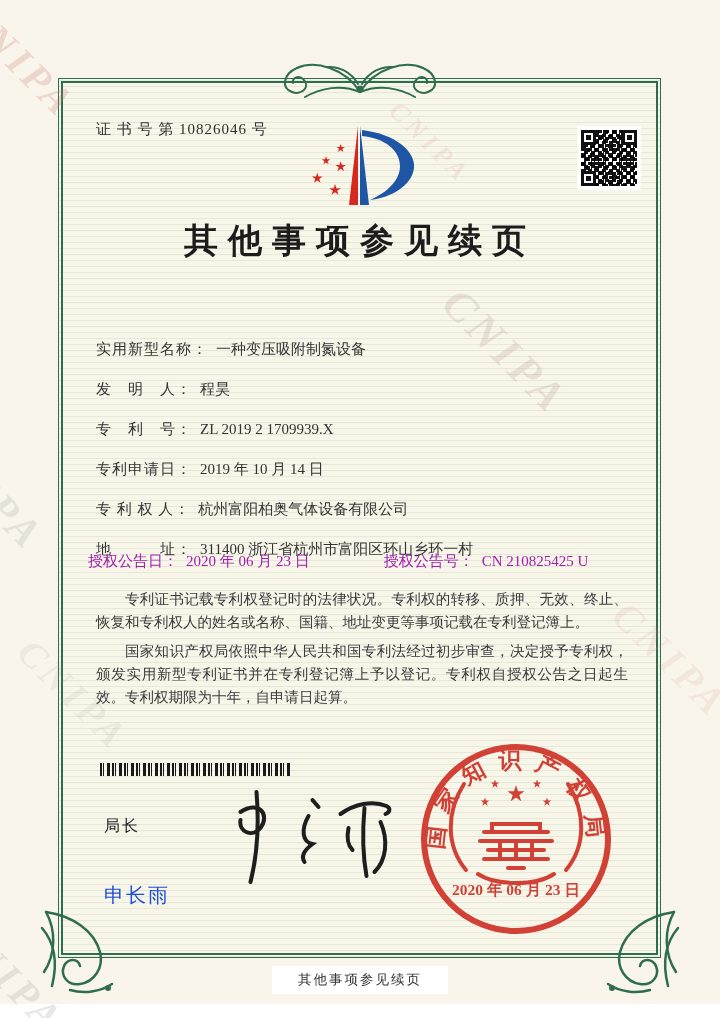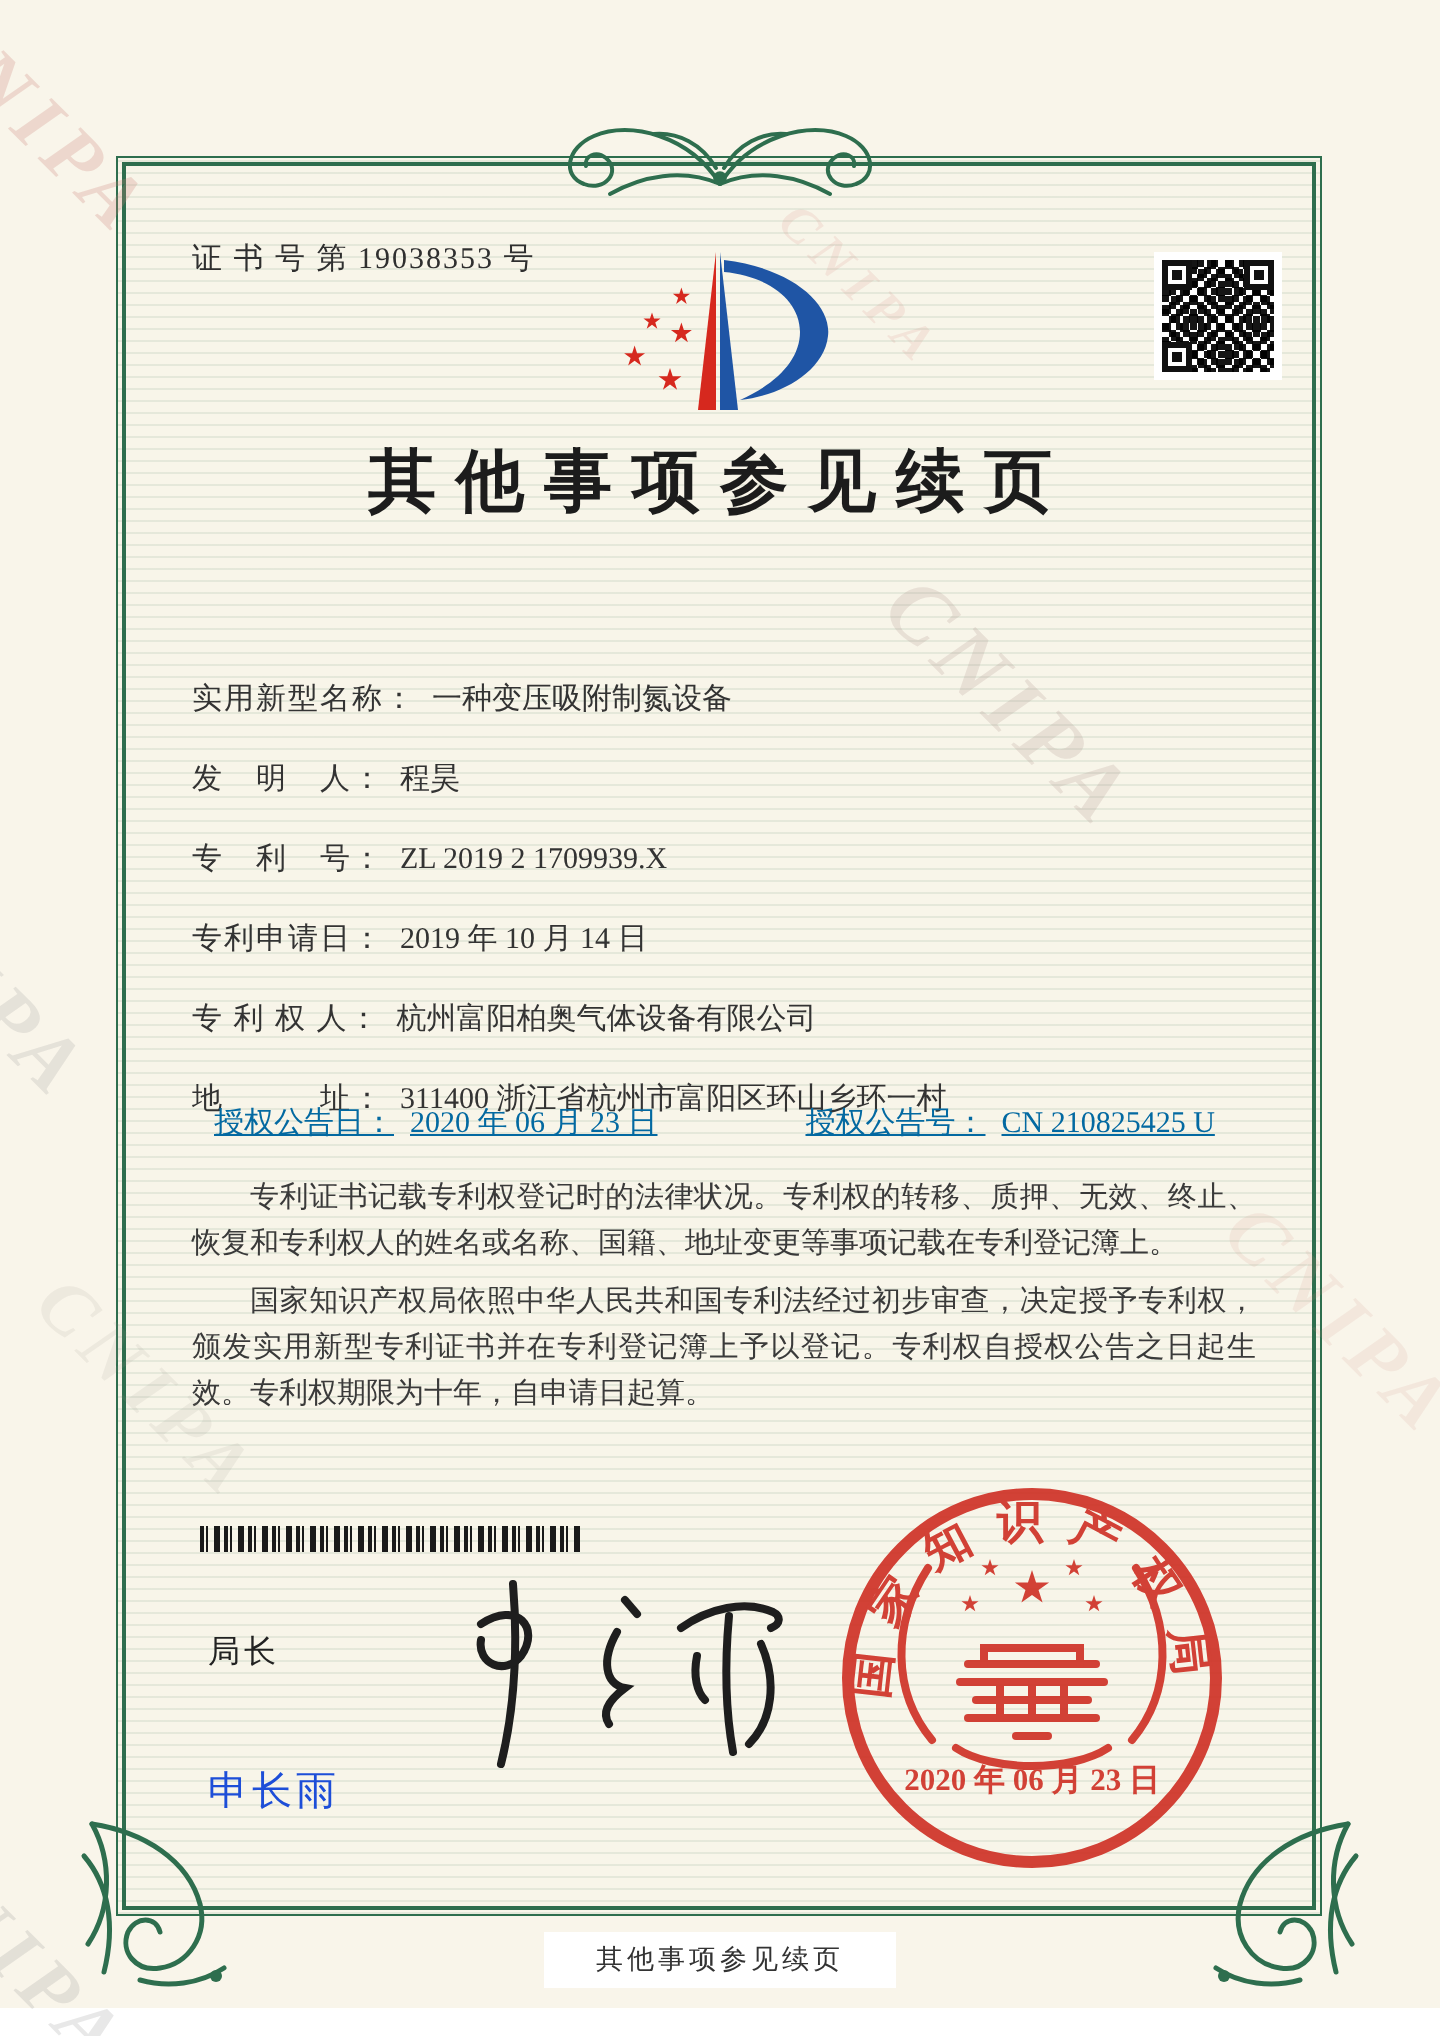--- a/index.html
+++ b/index.html
@@ -22,21 +22,21 @@
     background-image:repeating-conic-gradient(#151515 0% 25%,#fff 0% 50%),repeating-conic-gradient(#151515 0% 25%,#fff 0% 50%);
     background-size:9px 9px,7px 7px;background-blend-mode:multiply;}
   .qr-finder{position:absolute;width:15px;height:15px;border:3px solid #111;background:#fff;box-sizing:border-box;}
   .qr-finder::after{content:"";position:absolute;inset:2px;background:#111;}
   .qr-tl{left:0;top:0}.qr-tr{right:0;top:0}.qr-bl{left:0;bottom:0}
   .title{position:absolute;left:0;right:0;top:218px;text-align:center;
     font-size:34px;font-weight:bold;letter-spacing:10px;color:#1c1c1c;}
   .field-row{position:absolute;left:96px;white-space:nowrap;font-size:15px;color:#333;margin-top:34px;}
   .flabel{letter-spacing:1px;}
   .fvalue{margin-left:8px;}
-  .grant-row{position:absolute;left:107px;top:552px;font-size:15px;color:#0369a1;white-space:nowrap;text-decoration:underline;}
+  .grant-row{position:absolute;left:88px;top:552px;font-size:15px;color:#a21caf;white-space:nowrap;}
   .grant-no{margin-left:74px;}
   .paras{position:absolute;left:96px;top:588px;width:532px;font-size:14.5px;line-height:23px;
     color:#3a3a3a;text-align:justify;}
   .paras p{margin:0 0 6px 0;text-indent:2em;}
   .barcode{position:absolute;left:100px;top:763px;width:190px;height:13px;
     background-image:repeating-linear-gradient(90deg,#1a1a1a 0 2px,transparent 2px 3px,#1a1a1a 3px 4px,transparent 4px 7px,#1a1a1a 7px 10px,transparent 10px 12px);}
   .sig-title{position:absolute;left:104px;top:816px;font-size:16px;color:#222;letter-spacing:2px;}
   .sig-name{position:absolute;left:104px;top:847px;font-size:20px;color:#1d4ed8;letter-spacing:2px;margin-top:35px;}
   .sig-script{position:absolute;left:210px;top:786px;width:195px;height:100px;}
   .seal{position:absolute;left:418px;top:740px;width:198px;height:198px;opacity:.92;}
@@ -90,21 +90,21 @@
   <svg class="ornament-br" width="86" height="92" viewBox="0 0 86 92">
     <g stroke="#2e6e4e" fill="none" stroke-width="2.5" stroke-linecap="round">
       <path d="M10,6 C36,10 58,24 64,46 C68,62 58,76 44,78 C32,80 24,70 28,60 C32,52 42,52 44,60"></path>
       <path d="M6,22 C18,36 22,56 16,80"></path>
       <path d="M10,6 C20,24 20,48 8,66"></path>
       <path d="M34,84 C48,88 64,86 76,78"></path>
     </g>
     <circle cx="72" cy="82" r="3" fill="#2e6e4e"></circle>
   </svg>
 
-  <div class="cert-no">证 书 号 第 19038353 号</div>
+  <div class="cert-no">证 书 号 第 10826046 号</div>
 
   <svg class="logo" viewBox="0 0 160 95">
     <defs>
       <path id="star" d="M0,-1 L0.2245,-0.309 L0.9511,-0.309 L0.3633,0.118 L0.5878,0.809 L0,0.382 L-0.5878,0.809 L-0.3633,0.118 L-0.9511,-0.309 L-0.2245,-0.309 Z"></path>
     </defs>
     <polygon points="66,14 57,93 66,93" fill="#d6281e"></polygon>
     <polygon points="68,14 77,93 68,93" fill="#1f55a5"></polygon>
     <path d="M70,18 C104,22 124,40 122,56 C120,74 98,86 78,88 C96,80 108,68 108,54 C108,38 92,26 70,24 Z" fill="#1f55a5"></path>
     <g fill="#d6281e">
       <use href="#star" transform="translate(48.7,36.3) scale(4.5)"></use>

